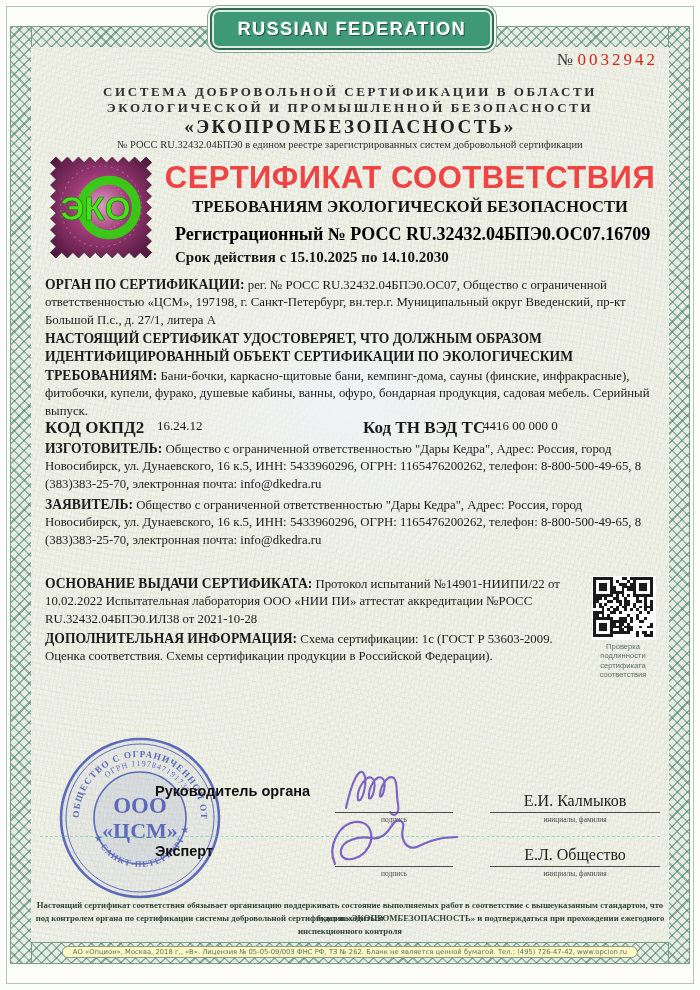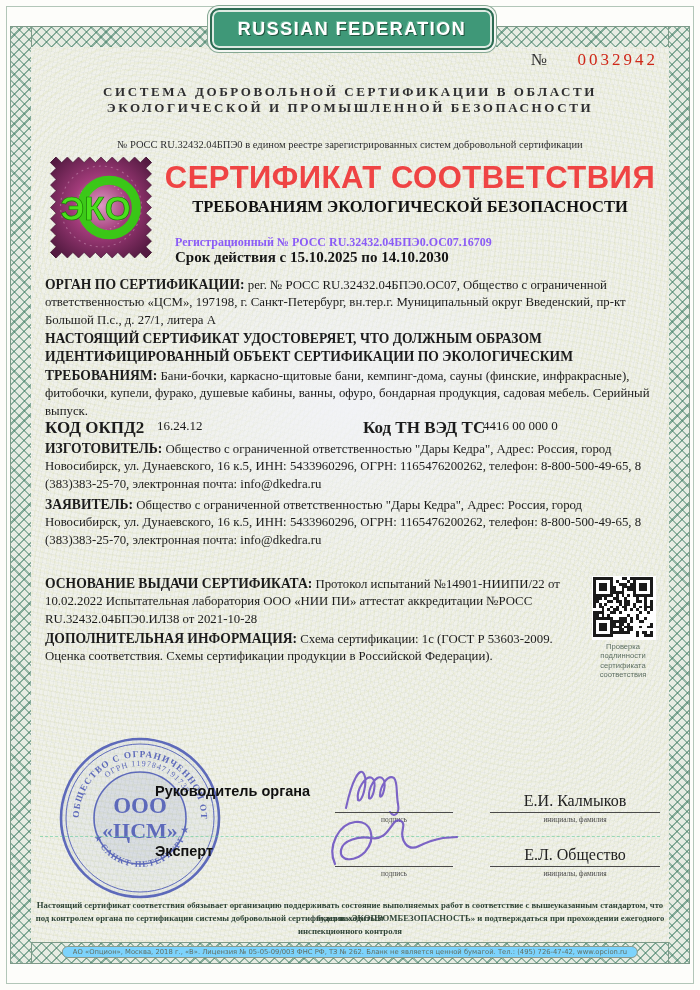--- a/index.html
+++ b/index.html
@@ -30,36 +30,36 @@
   
   .badge{position:absolute;left:210px;top:8px;width:280px;height:38px;
     background:#3f9878;border:2px solid #2c6b52;border-radius:9px;
     box-shadow:inset 0 0 0 2px #ddeae2, 0 0 0 2px #f4f7f3, 0 0 0 3px #86a894;
     display:flex;align-items:center;justify-content:center;}
   .badge span{font-family:"Liberation Sans", sans-serif;font-weight:bold;font-size:18px;
     letter-spacing:1.5px;color:#ffffff;text-shadow:1px 1px 0 #22543f, -1px -1px 0 #6cbb9d;}
   
   .serial{position:absolute;top:50px;right:42px;font-size:17px;white-space:nowrap;}
   .serial .nom{color:#333;}
-  .serial .num{color:#cf2719;letter-spacing:3px;font-weight:500;margin-left:26px;}
+  .serial .num{color:#cf2719;letter-spacing:3px;font-weight:500;}
   
   .sys{position:absolute;left:40px;width:620px;text-align:center;color:#2e2e30;}
   .sys1{top:84px;font-size:13px;font-weight:600;letter-spacing:2.6px;}
   .sys2{top:100px;font-size:13px;font-weight:600;letter-spacing:2.6px;}
   .sysname{top:116px;font-size:19px;font-weight:bold;letter-spacing:2.5px;color:#222;}
   .sysnote{top:139px;font-size:10.5px;font-weight:normal;color:#2e2e30;}
   
   .eco{position:absolute;left:49px;top:157px;width:104px;height:101px;}
   
   .title{position:absolute;left:160px;top:160px;width:500px;text-align:center;
     font-family:"Liberation Sans", sans-serif;font-weight:bold;font-size:31px;
     color:#ef4444;letter-spacing:.5px;}
   .subtitle{position:absolute;left:160px;top:197px;width:500px;text-align:center;
     font-size:16.5px;font-weight:bold;color:#111;font-family:Liberation Serif, serif;}
-  .regline{position:absolute;left:175px;top:235px;font-size:12px;font-weight:bold;color:#8b5cf6;}
+  .regline{position:absolute;left:175px;top:224px;font-size:18px;font-weight:bold;color:#000000;}
   .validity{position:absolute;left:175px;top:249px;font-size:15px;font-weight:bold;color:#161616;}
   
   .sec{position:absolute;left:45px;width:615px;font-size:12.8px;line-height:1.36;color:#1b1b1b;}
   .sec b{font-size:13.6px;}
   .lbl-lg{font-size:14.2px;}
   .codes-row{position:absolute;left:45px;top:418px;width:615px;font-size:13px;}
   .codes-row .cl{font-weight:bold;font-size:17px;}
   .codes-row span{position:absolute;white-space:nowrap;}
   
   .qr{position:absolute;left:592px;top:576px;width:62px;height:62px;background:#fff;padding:1px;}
@@ -72,21 +72,21 @@
     font-weight:bold;font-size:14.5px;color:#101010;}
   .sigline{position:absolute;height:0;border-top:1.4px solid #4a4a4a;}
   .tinycap{position:absolute;text-align:center;font-size:7.4px;color:#4a4a4a;}
   .signame{position:absolute;text-align:center;font-size:16px;color:#222;}
   .sigsvg{position:absolute;}
   .dashedline{position:absolute;left:40px;top:836px;width:620px;border-top:1.5px dashed rgba(84,200,150,.55);}
   
   .footer{position:absolute;left:30px;width:640px;text-align:center;
     font-size:8.7px;font-weight:bold;color:#2f4437;line-height:1.45;}
   .imprint{position:absolute;left:50%;top:946px;transform:translateX(-50%);
-    background:#7dd3fc;border:1px solid #8a9a8e;border-radius:7px;padding:1px 10px;
+    background:#fef9c3;border:1px solid #8a9a8e;border-radius:7px;padding:1px 10px;
     font-family:"DejaVu Sans", sans-serif;font-size:6.8px;color:#5f6f64;white-space:nowrap;}
 </style>
 </head>
 <body>
 
 <div class="page">
 
   <div class="outer-frame"></div>
   <div class="chevron band-top"></div>
   <div class="chevron band-bottom"></div>
@@ -98,20 +98,21 @@
     <span>RUSSIAN FEDERATION</span>
   </div>
 
   <div class="serial">
     <span class="nom">№</span>
     <span class="num">0032942</span>
   </div>
 
   <div class="abs sys sys1">СИСТЕМА ДОБРОВОЛЬНОЙ СЕРТИФИКАЦИИ В ОБЛАСТИ</div>
   <div class="abs sys sys2">ЭКОЛОГИЧЕСКОЙ И ПРОМЫШЛЕННОЙ БЕЗОПАСНОСТИ</div>
+  <div class="abs sys sysname">«ЭКОПРОМБЕЗОПАСНОСТЬ»</div>
   <div class="abs sys sysnote">№ РОСС RU.32432.04БПЭ0 в едином реестре зарегистрированных систем добровольной сертификации</div>
 
   <div class="eco">
     <svg viewBox="0 0 100 100" width="104" height="101">
       <defs>
         <radialGradient id="ecog" cx="50%" cy="48%" r="62%">
           <stop offset="0%" stop-color="#dd9ac2"></stop>
           <stop offset="45%" stop-color="#a23b7a"></stop>
           <stop offset="100%" stop-color="#551b42"></stop>
         </radialGradient>

